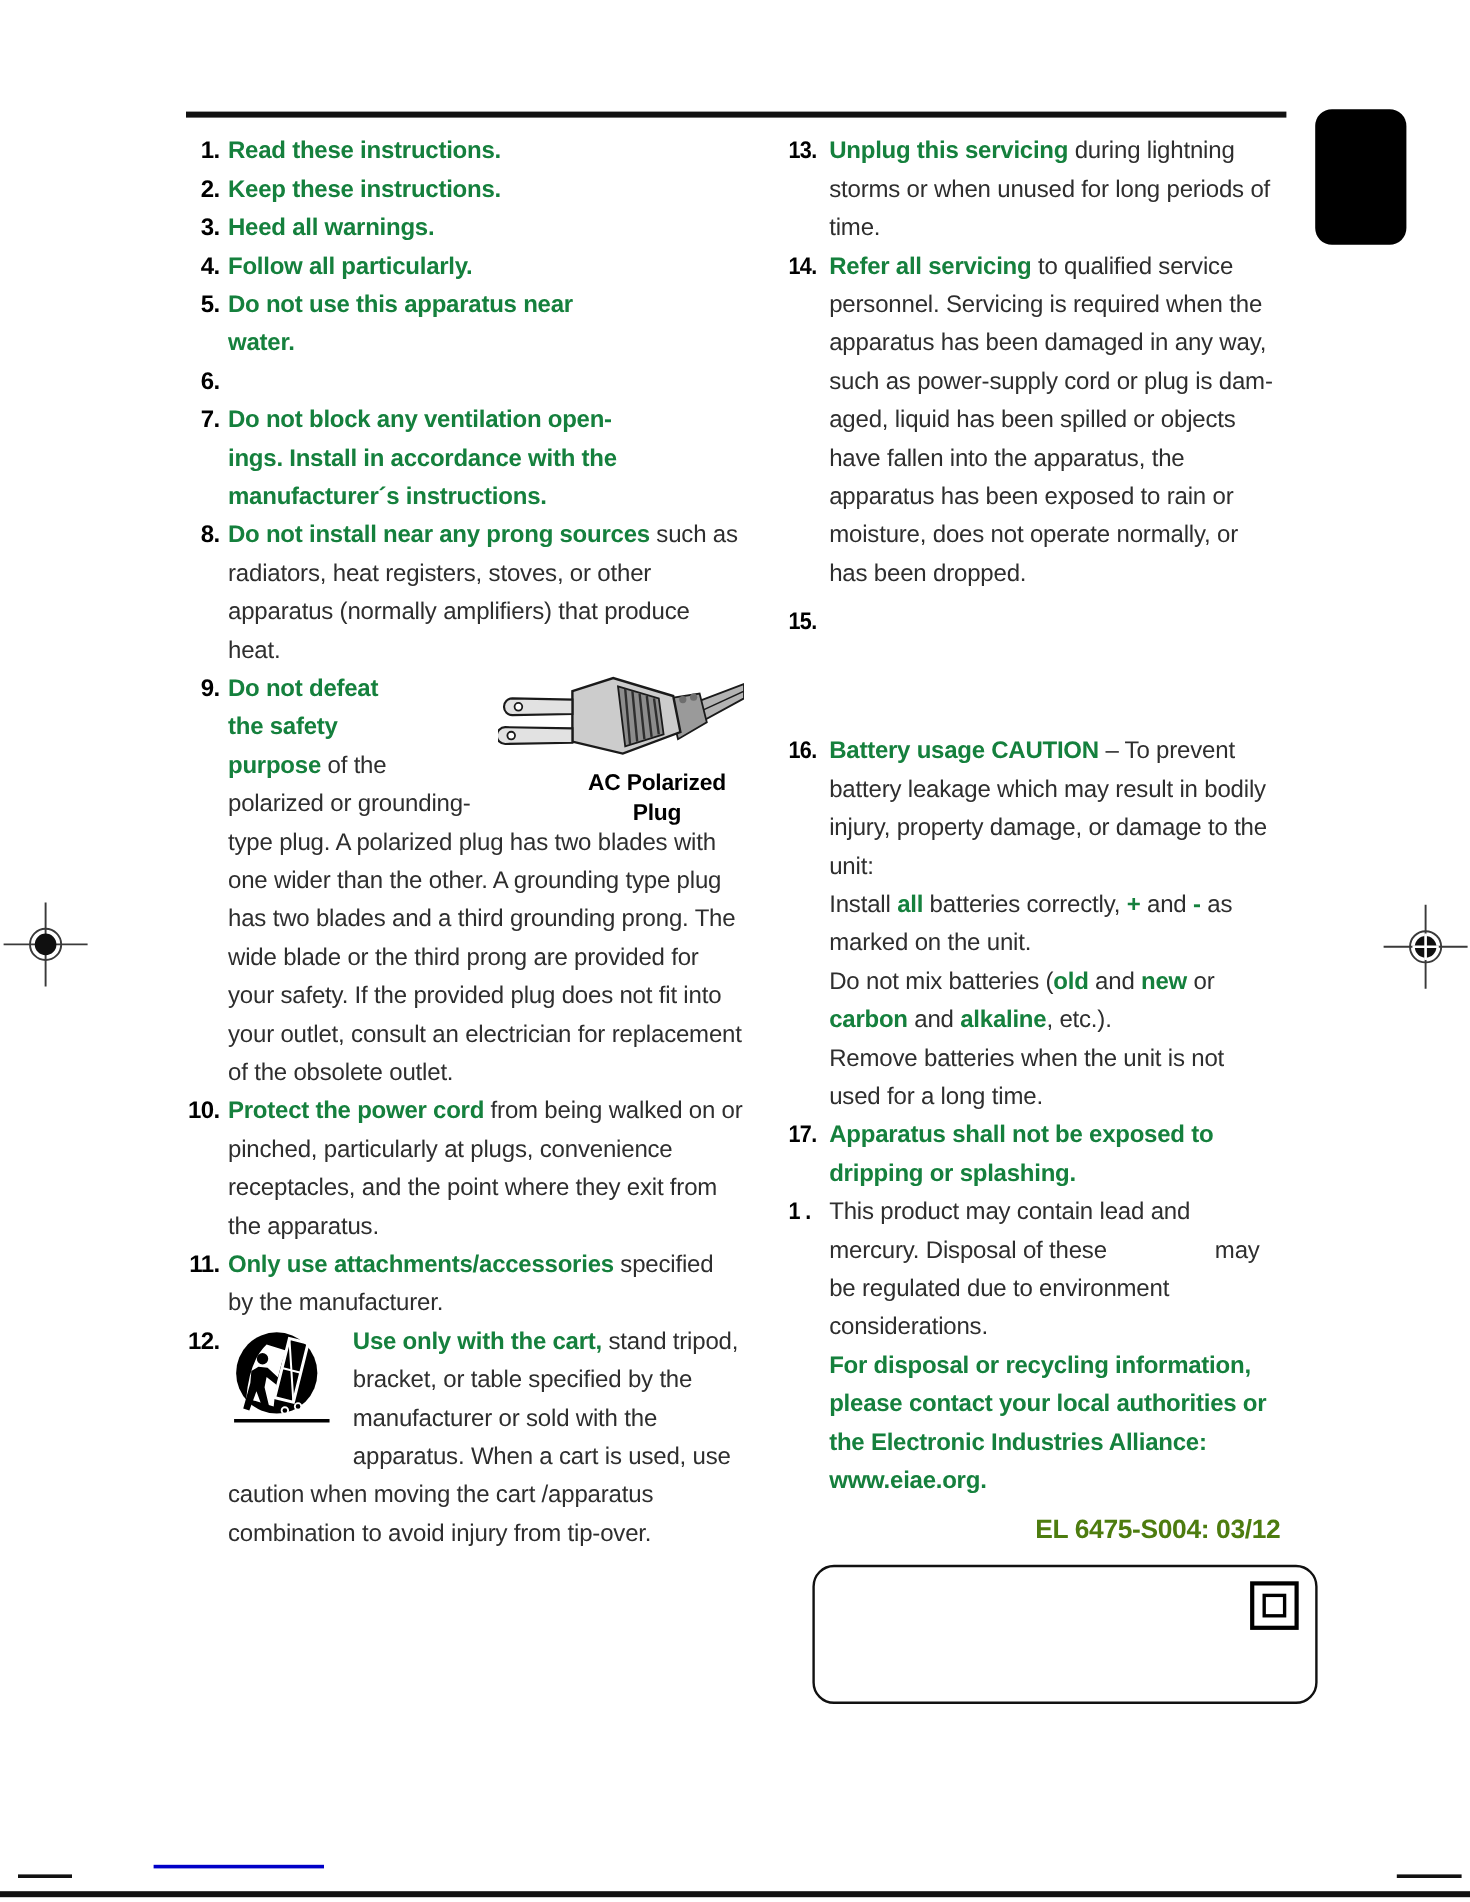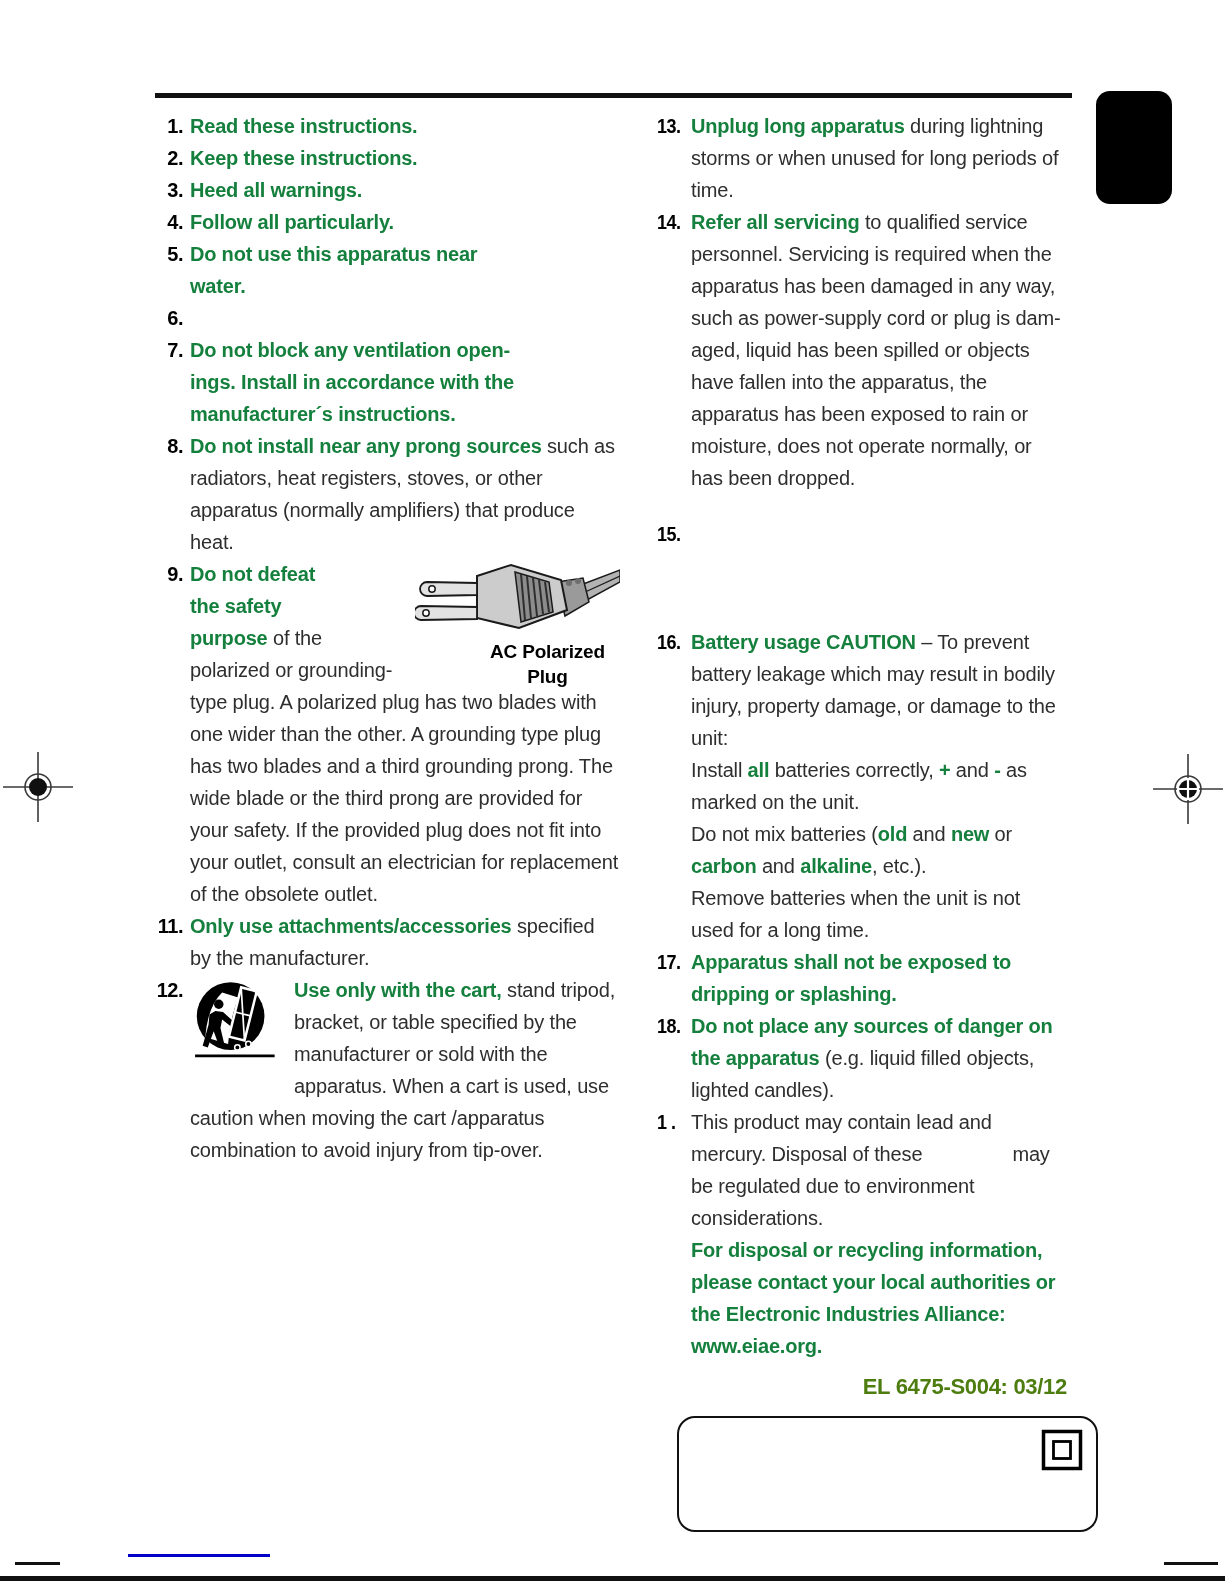--- a/index.html
+++ b/index.html
@@ -20,21 +20,21 @@
   .content{position:absolute;left:155px;top:110px;width:912px;display:flex;align-items:flex-start;}
   .col-l{width:465px;}
   .col-r{width:410px;margin-left:37px;}
   .li{display:flex;align-items:flex-start;}
   .num{flex:0 0 35px;box-sizing:border-box;font-weight:bold;font-size:20px;line-height:32px;color:#000;
        text-align:right;padding-right:7px;letter-spacing:-0.5px;}
   .col-r .num{flex-basis:34px;text-align:left;padding-right:0;transform:scaleX(.9);transform-origin:left center;}
   .txt{flex:1;margin:0;font-size:20px;line-height:32px;min-height:32px;white-space:pre-wrap;
        color:#2e2e2e;letter-spacing:-0.15px;}
   .txt b{color:#15803d;letter-spacing:-0.2px;}
-  .sp15{margin-top:24px;margin-bottom:76px;}
+  .sp15{margin-top:8px;margin-bottom:76px;}
   
   .plug-fig{float:right;width:205px;height:122px;margin:2px 0 0 8px;}
   .plug-cap{display:block;font-weight:bold;color:#000;font-size:19px;line-height:25px;text-align:center;
             padding-left:60px;letter-spacing:-0.2px;}
   .cart-fig{float:left;width:100px;height:120px;margin:4px 4px 0 0;}
   .gap{display:inline-block;width:90px;}
   
   .code{font-weight:bold;font-size:22px;color:#4d7c0f;text-align:right;margin-top:12px;letter-spacing:-0.3px;}
   .note-box{position:relative;margin:16px 0 0 20px;width:421px;height:116px;box-sizing:border-box;
             border:2.5px solid #111;border-radius:18px;background:#fff;}
@@ -112,20 +112,24 @@
                 <path d="M12,22 a7,7 0 0 0 0,14 l50,-1 v-12 Z" fill="#e2e2e2" stroke="#1a1a1a" stroke-width="1.8"></path>
                 <circle cx="17" cy="29" r="3.2" fill="#fff" stroke="#1a1a1a" stroke-width="1.5"></circle>
                 <path d="M6,46 a7,7 0 0 0 0,14 l56,-1 v-12 Z" fill="#e2e2e2" stroke="#1a1a1a" stroke-width="1.8"></path>
                 <circle cx="11" cy="53" r="3.2" fill="#fff" stroke="#1a1a1a" stroke-width="1.5"></circle>
               </svg><span class="plug-cap">AC Polarized Plug</span></span><b>Do not defeat
 the safety
 purpose</b><span> of the polarized or grounding-type plug. A polarized plug has two blades with one wider than the other. A grounding type plug has two blades and a third grounding prong. The wide blade or the third prong are provided for your safety. If the provided plug does not fit into your outlet, consult an electrician for replacement of the obsolete outlet.</span></p>
         </div>
 
       <div class="li">
+          <span class="num">10.</span>
+          <p class="txt"><b>Protect the power cord</b><span> from being walked on or pinched, particularly at plugs, convenience receptacles, and the point where they exit from the apparatus.</span></p>
+        </div>
+      <div class="li">
           <span class="num">11.</span>
           <p class="txt"><b>Only use attachments/accessories</b><span> specified by the manufacturer.</span></p>
         </div>
 
       <div class="li">
           <span class="num">12.</span>
           <p class="txt"><span class="cart-fig"><svg width="88" height="83" viewBox="0 0 104 98">
                 <circle cx="48" cy="45" r="40" fill="#000"></circle>
                 <path d="M18,70 Q21,33 38,17 L57,23 Q47,50 45,78 Z" fill="#fff"></path>
                 <circle cx="34" cy="31" r="5.6" fill="#000"></circle>
@@ -137,44 +141,40 @@
                 <circle cx="56" cy="82" r="3.2" fill="#000" stroke="#fff" stroke-width="1.8"></circle>
                 <circle cx="69" cy="78" r="3.2" fill="#000" stroke="#fff" stroke-width="1.8"></circle>
                 <path d="M6,92 L100,92" stroke="#000" stroke-width="3.5" fill="none"></path>
               </svg></span><b>Use only with the cart,</b><span> stand tripod, bracket, or table specified by the manufacturer or sold with the apparatus. When a cart is used, use caution when moving the cart /apparatus combination to avoid injury from tip-over.</span></p>
         </div>
     </div>
 
     <div class="col-r">
       <div class="li">
           <span class="num">13.</span>
-          <p class="txt"><b>Unplug long apparatus</b><span> during lightning storms or when unused for long periods of time.</span></p>
+          <p class="txt"><b>Unplug this servicing</b><span> during lightning storms or when unused for long periods of time.</span></p>
         </div>
       <div class="li">
           <span class="num">14.</span>
           <p class="txt"><b>Refer all servicing</b><span> to qualified service personnel. Servicing is required when the apparatus has been damaged in any way, such as power-supply cord or plug is dam-aged, liquid has been spilled or objects have fallen into the apparatus, the apparatus has been exposed to rain or moisture, does not operate normally, or has been dropped.</span></p>
         </div>
       <div class="li sp15">
           <span class="num">15.</span>
           <p class="txt"><b></b></p>
         </div>
       <div class="li">
           <span class="num">16.</span>
           <p class="txt"><b>Battery usage CAUTION</b><span> – To prevent battery leakage which may result in bodily injury, property damage, or damage to the unit:
 Install </span><b>all</b><span> batteries correctly, </span><b>+</b><span> and </span><b>-</b><span> as marked on the unit.
 Do not mix batteries (</span><b>old</b><span> and </span><b>new</b><span> or </span><b>carbon</b><span> and </span><b>alkaline</b><span>, etc.).
 Remove batteries when the unit is not used for a long time.</span></p>
         </div>
       <div class="li">
           <span class="num">17.</span>
           <p class="txt"><b>Apparatus shall not be exposed to dripping or splashing.</b></p>
-        </div>
-      <div class="li">
-          <span class="num">18.</span>
-          <p class="txt"><b>Do not place any sources of danger on the apparatus</b><span> (e.g. liquid filled objects, lighted candles).</span></p>
         </div>
       <div class="li">
           <span class="num">1 .</span>
           <p class="txt"><span>This product may contain lead and mercury. Disposal of these</span><span class="gap"></span><span>may be regulated due to environment considerations.
 </span><b>For disposal or recycling information, please contact your local authorities or the Electronic Industries Alliance: www.eiae.org.</b></p>
         </div>
 
       <div class="code">EL 6475-S004: 03/12</div>
 
       <div class="note-box">

